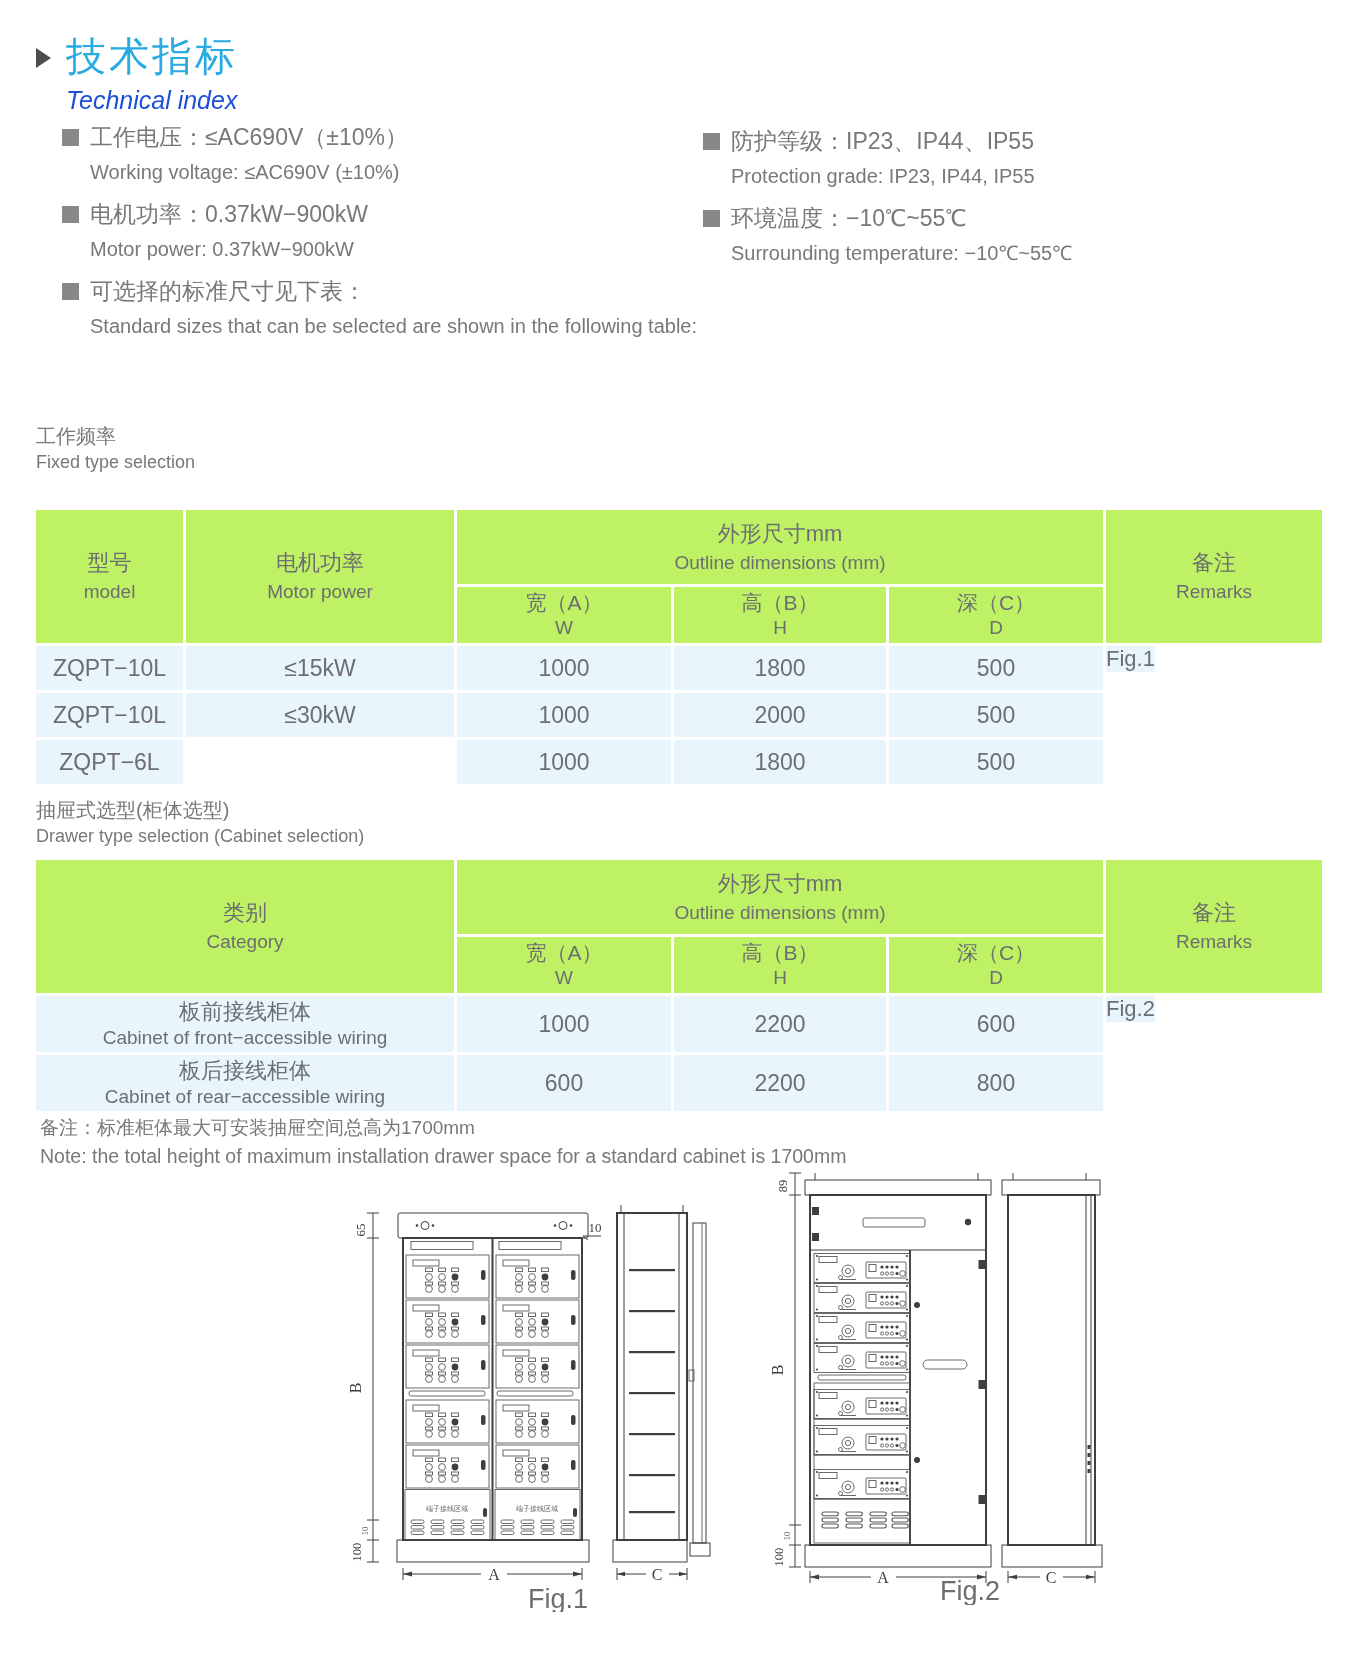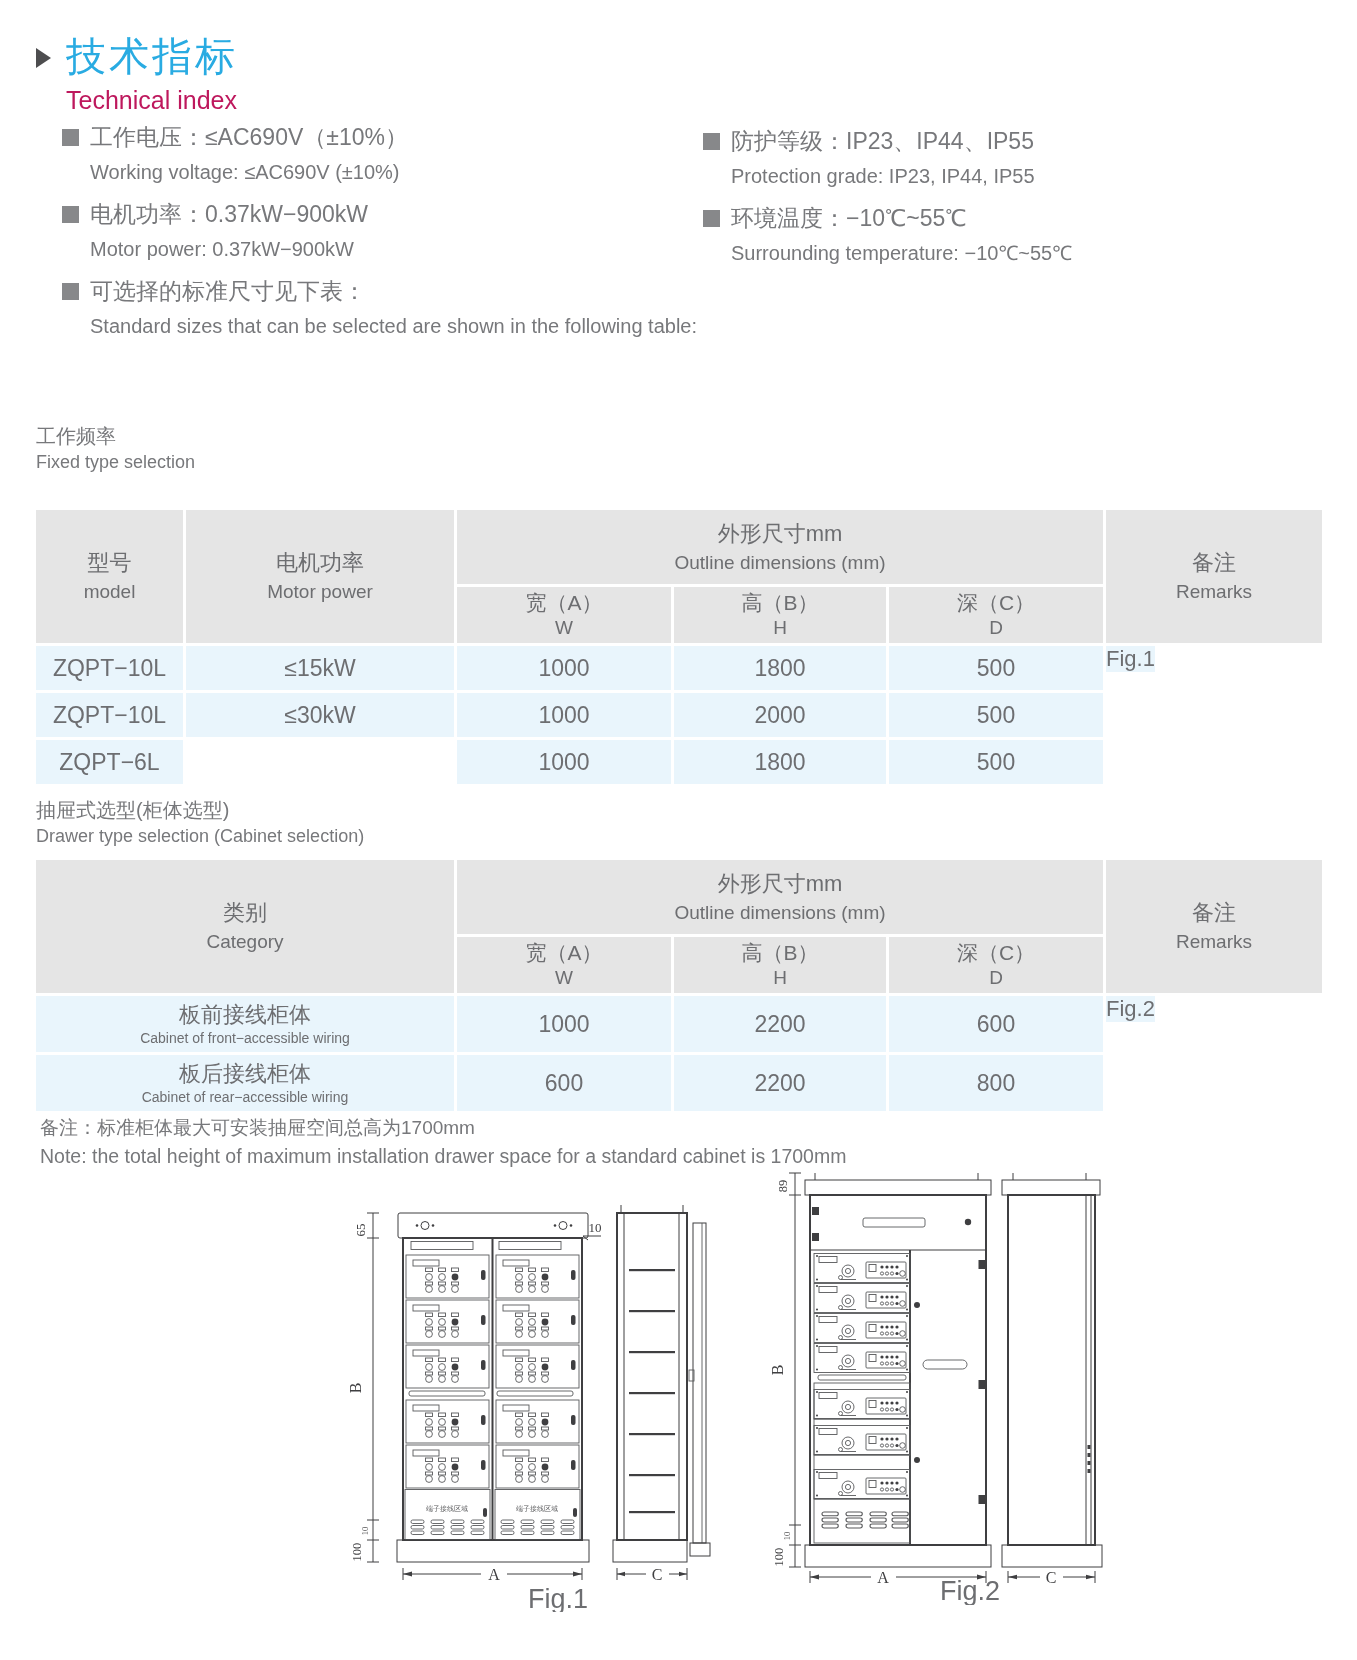--- a/index.html
+++ b/index.html
@@ -4,21 +4,21 @@
 <style>
   html,body{margin:0;padding:0;background:#ffffff;}
   .page{position:relative;width:1357px;height:1660px;background:#fff;overflow:hidden;
         font-family:"Liberation Sans",sans-serif;color:#77787b;}
 
   
   .title-block{position:absolute;left:36px;top:34px;}
   .title-arrow{position:absolute;left:0;top:14px;width:0;height:0;
     border-left:15px solid #4d4d4f;border-top:10px solid transparent;border-bottom:10px solid transparent;}
   .title-zh{margin:0 7px 0 30px;font-size:40px;font-weight:500;color:#29abe2;letter-spacing:3px;line-height:1.1;}
-  .title-en{margin:8px 0 0 30px;font-size:25px;color:#be185d;}
+  .title-en{margin:8px 0 0 30px;font-size:25px;color:#1d4ed8;font-style:italic;}
 
   
   .specs{position:absolute;width:640px;}
   #specs-left{left:62px;top:124px;}
   #specs-right{left:703px;top:128px;}
   .spec-item{margin-bottom:17px;}
   .spec-zh{display:flex;align-items:flex-start;font-size:23px;line-height:27px;color:#77787b;}
   .bullet{flex:none;width:17px;height:17px;background:#87888a;margin:5px 11px 0 0;}
   .spec-en{font-size:20px;line-height:24px;margin:9px 0 0 28px;color:#77787b;}
 
@@ -29,28 +29,28 @@
   .sec-en{font-size:18px;margin-top:4px;}
 
   
   .tbl{position:absolute;left:36px;width:1286px;display:grid;gap:3px;}
   #table1{top:510px;grid-template-columns:147px 268px 214px 212px 214px 1fr;
           grid-template-rows:74px 56px 44px 44px 44px;}
   #table2{top:860px;grid-template-columns:418px 214px 212px 214px 1fr;
           grid-template-rows:74px 56px 56px 56px;}
   .th,.td{display:flex;flex-direction:column;align-items:center;justify-content:center;
           color:#6d6e71;text-align:center;}
-  .th{background:#e5e5e5;}
+  .th{background:#bef264;}
   .td{background:#e9f5fc;font-size:23px;}
   .th .zh{font-size:22px;line-height:26px;}
   .th .en{font-size:19px;margin-top:5px;}
   .th.sub .zh{font-size:21px;line-height:24px;}
   .th.sub .en{font-size:19px;margin-top:2px;}
   .td .zh{font-size:22px;line-height:26px;}
-  .td .en{font-size:14px;margin-top:2px;}
+  .td .en{font-size:19px;margin-top:2px;}
   .td.fig{font-size:22px;}
 
   
   .note{position:absolute;left:40px;top:1116px;color:#77787b;}
   .note-zh{font-size:19px;line-height:24px;}
   .note-en{font-size:19.5px;margin-top:5px;}
 
   
   .fig{position:absolute;}
   #fig1{left:345px;top:1196px;width:345px;height:416px;}

